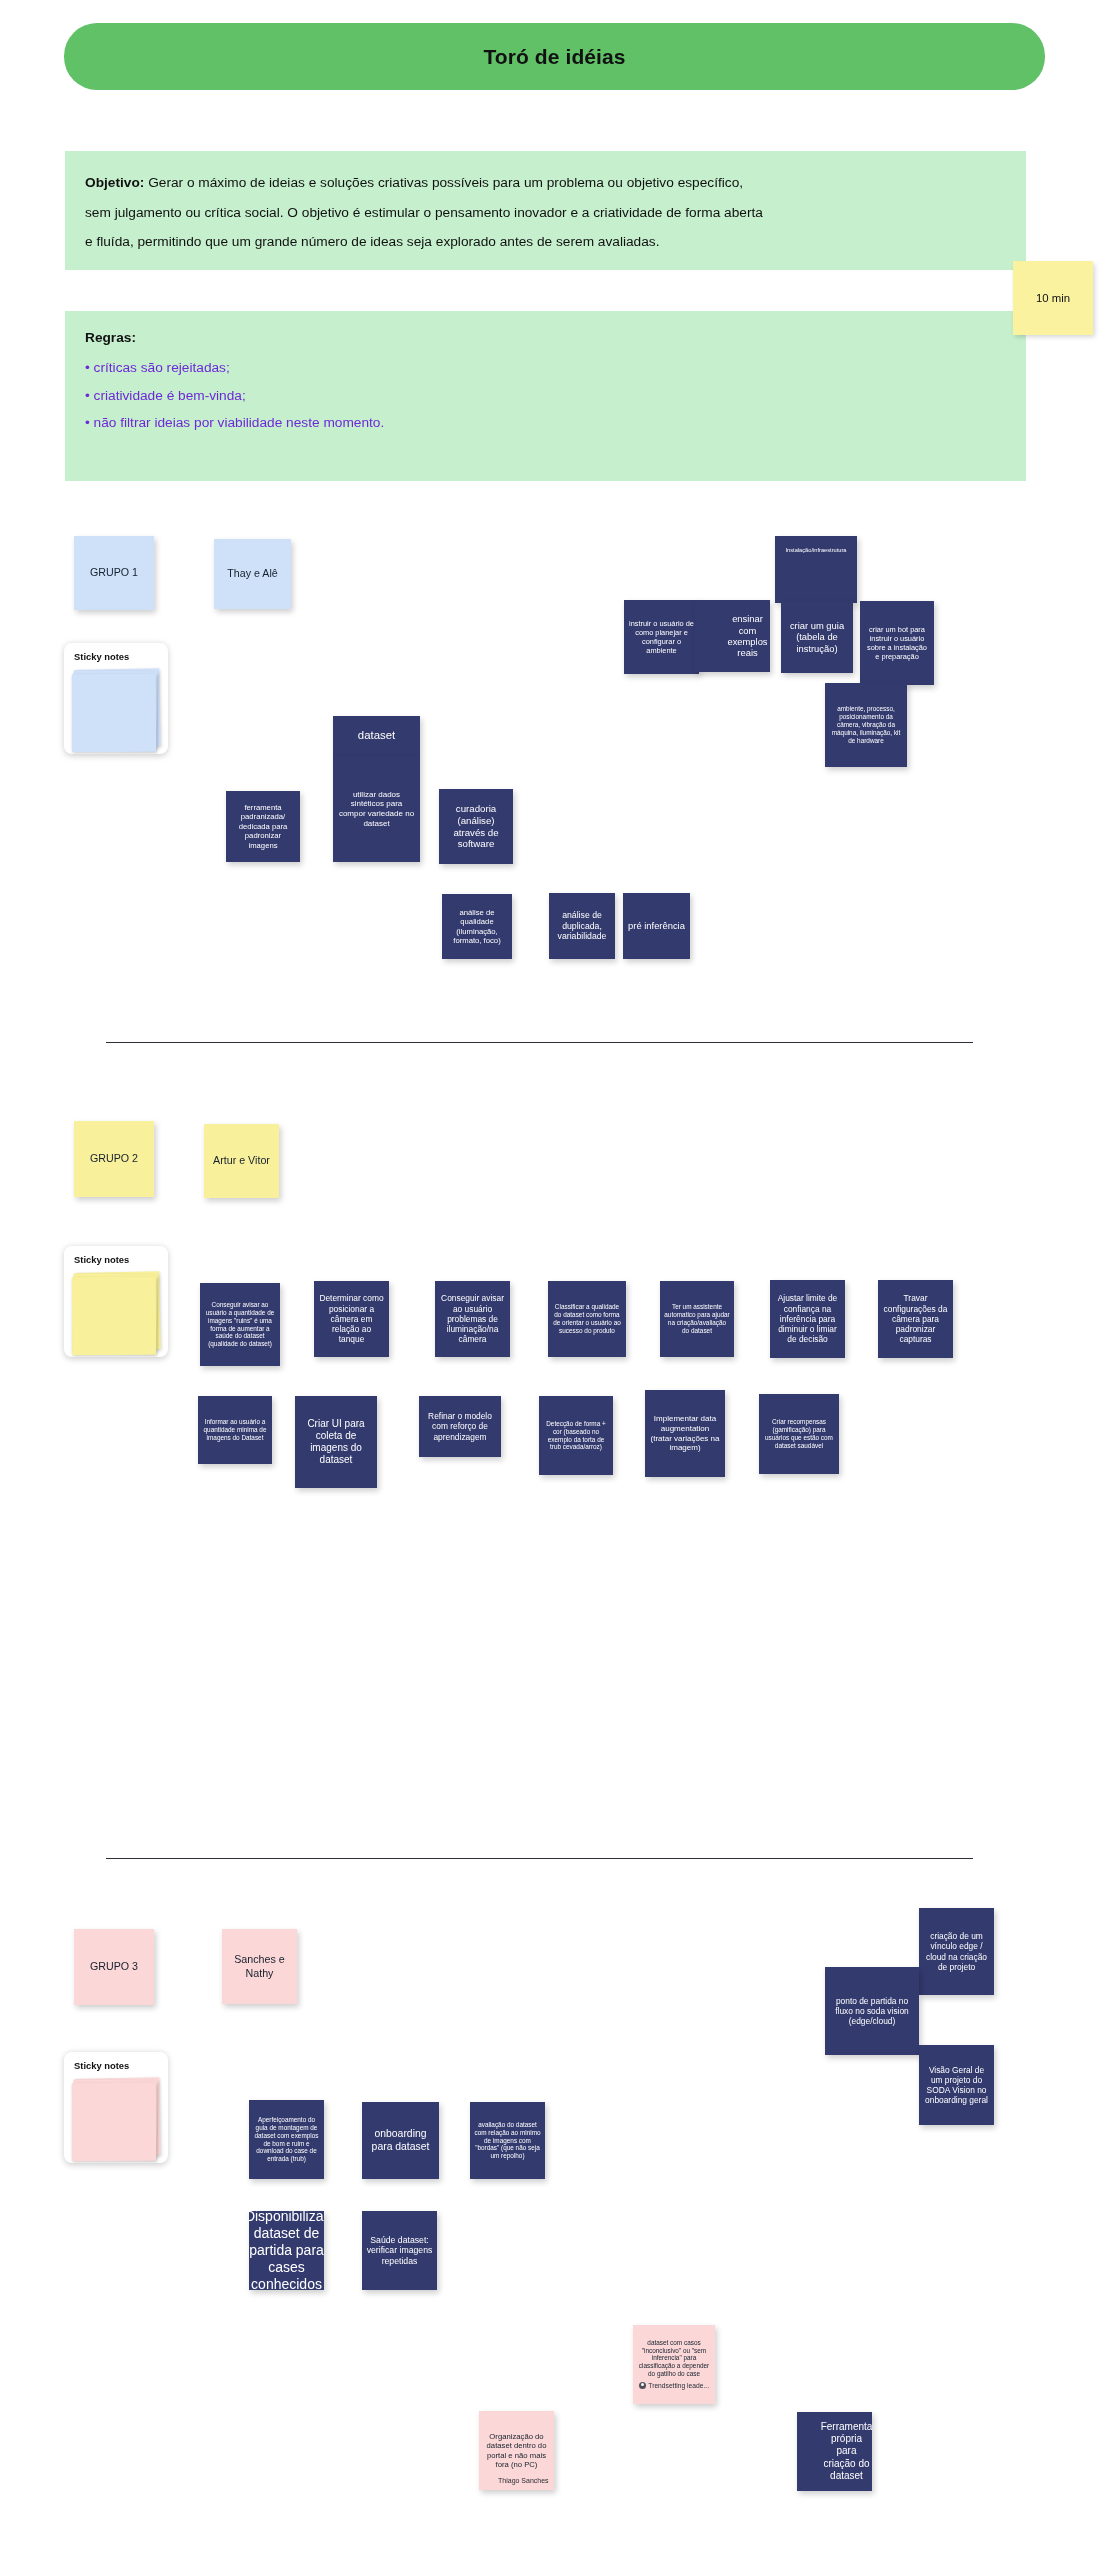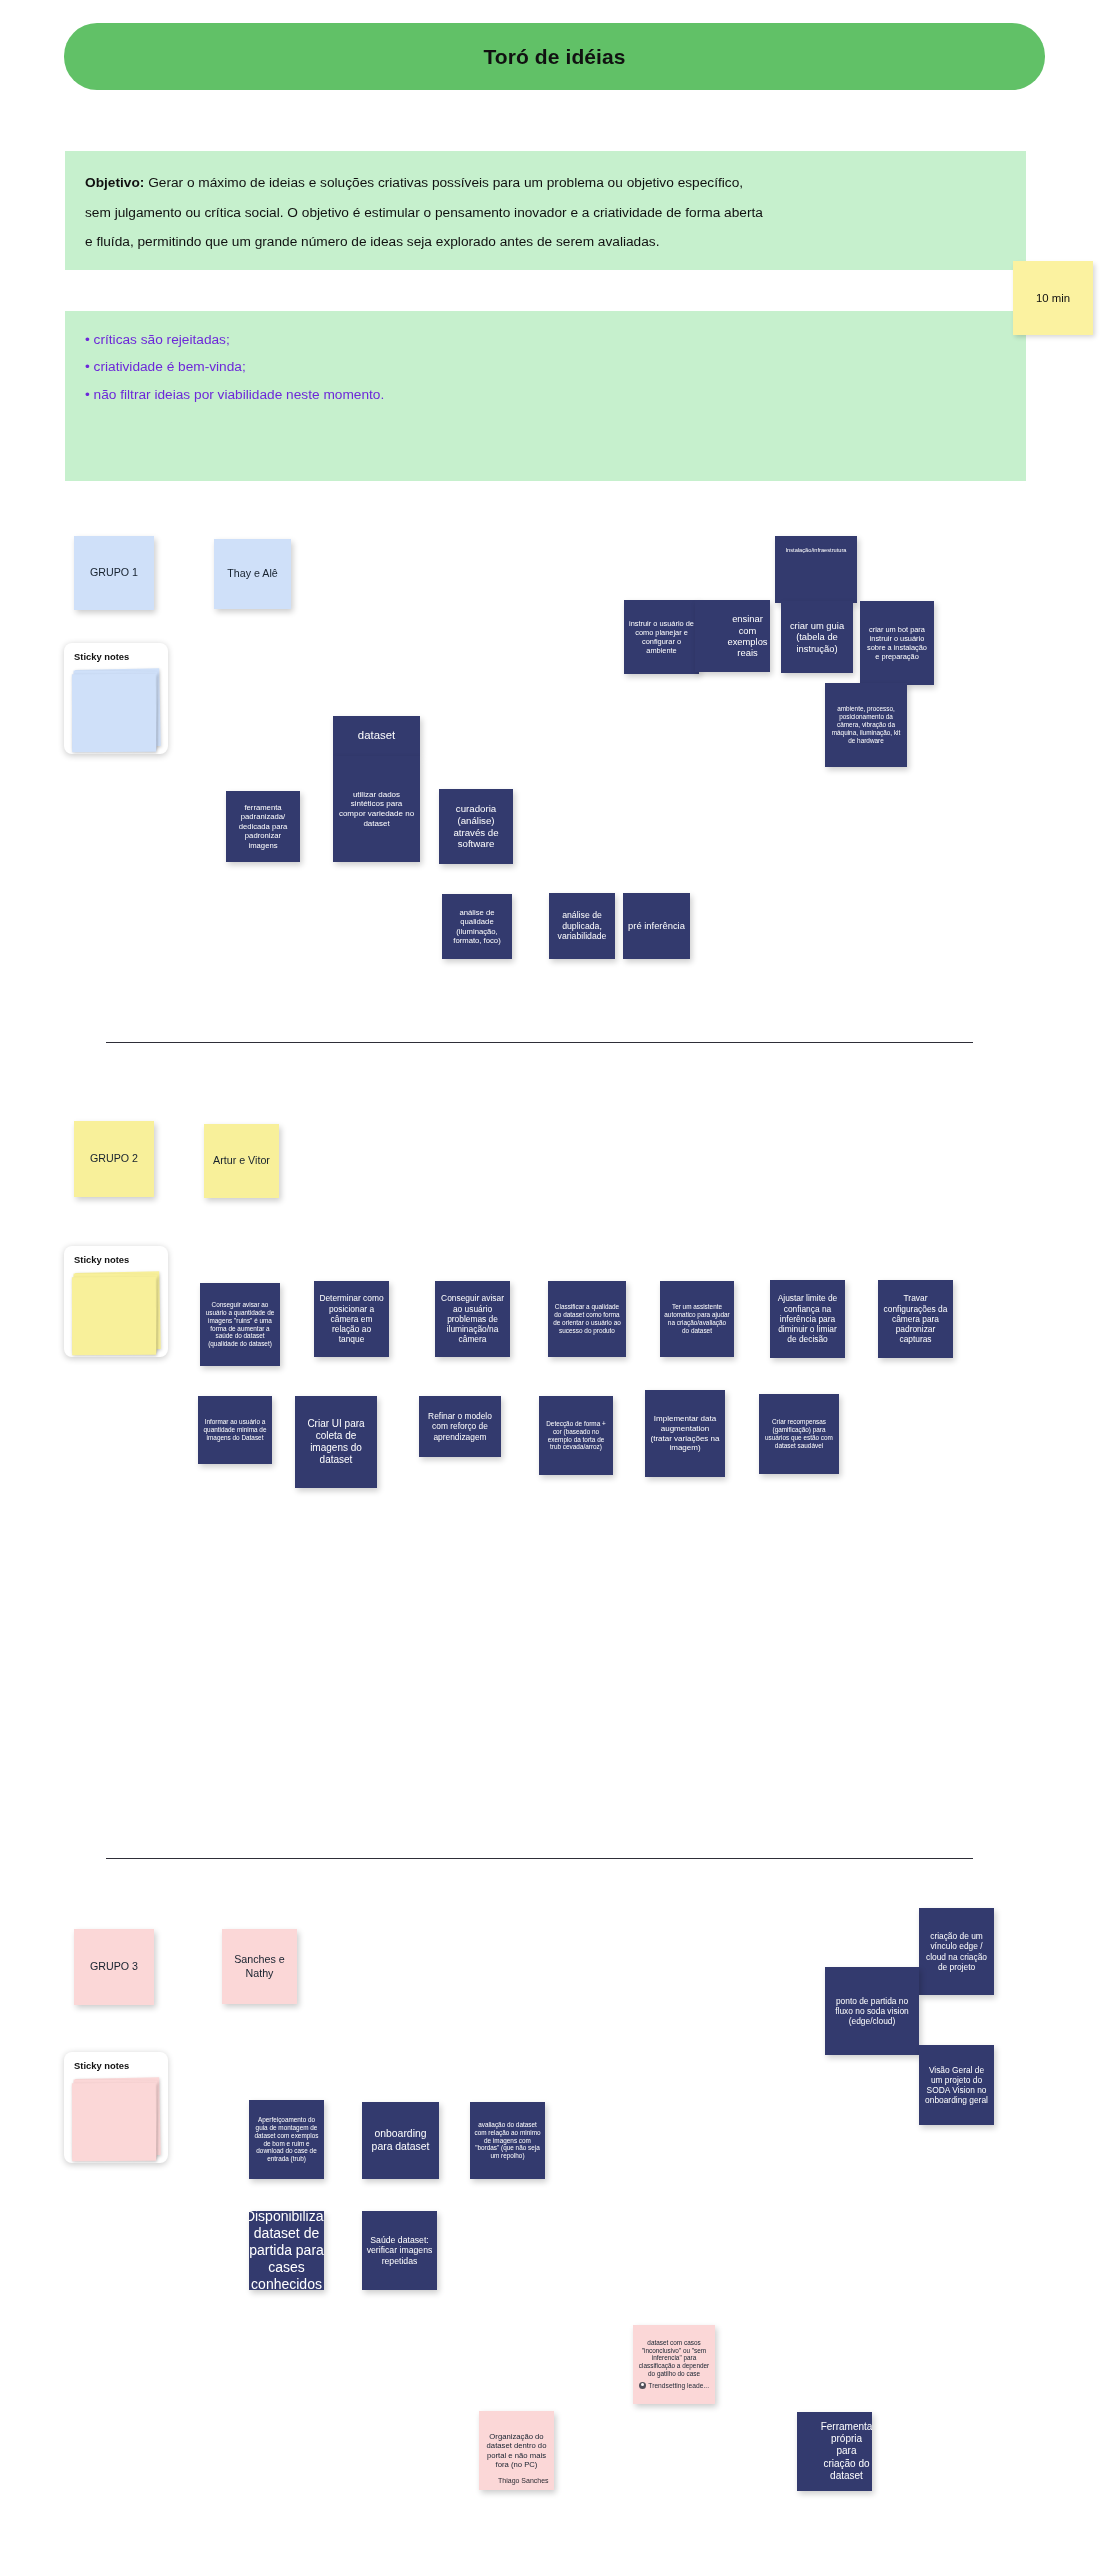--- a/index.html
+++ b/index.html
@@ -166,20 +166,21 @@
     <span class="title-text">Toró de idéias</span>
   </div>
 
   <div class="green-panel" id="objective-panel">
     <div class="panel-line"><b>Objetivo:</b><span> Gerar o máximo de ideias e soluções criativas possíveis para um problema ou objetivo específico,</span></div>
     <div class="panel-line">sem julgamento ou crítica social. O objetivo é estimular o pensamento inovador e a criatividade de forma aberta</div>
     <div class="panel-line">e fluída, permitindo que um grande número de ideas seja explorado antes de serem avaliadas.</div>
   </div>
 
   <div class="green-panel" id="rules-panel">
+    <div class="rules-head">Regras:</div>
     <div class="rule-item">• críticas são rejeitadas;</div>
     <div class="rule-item">• criatividade é bem-vinda;</div>
     <div class="rule-item">• não filtrar ideias por viabilidade neste momento.</div>
   </div>
 
   <div id="ten-min">10 min</div>
 
   <div class="note blue" style="left:74px; top:536px; width:80px; height:74px; font-size:10.7px;">GRUPO 1</div>
   <div class="note blue" style="left:214px; top:539px; width:77px; height:70px; font-size:10.7px;">Thay e Alê</div>
 

